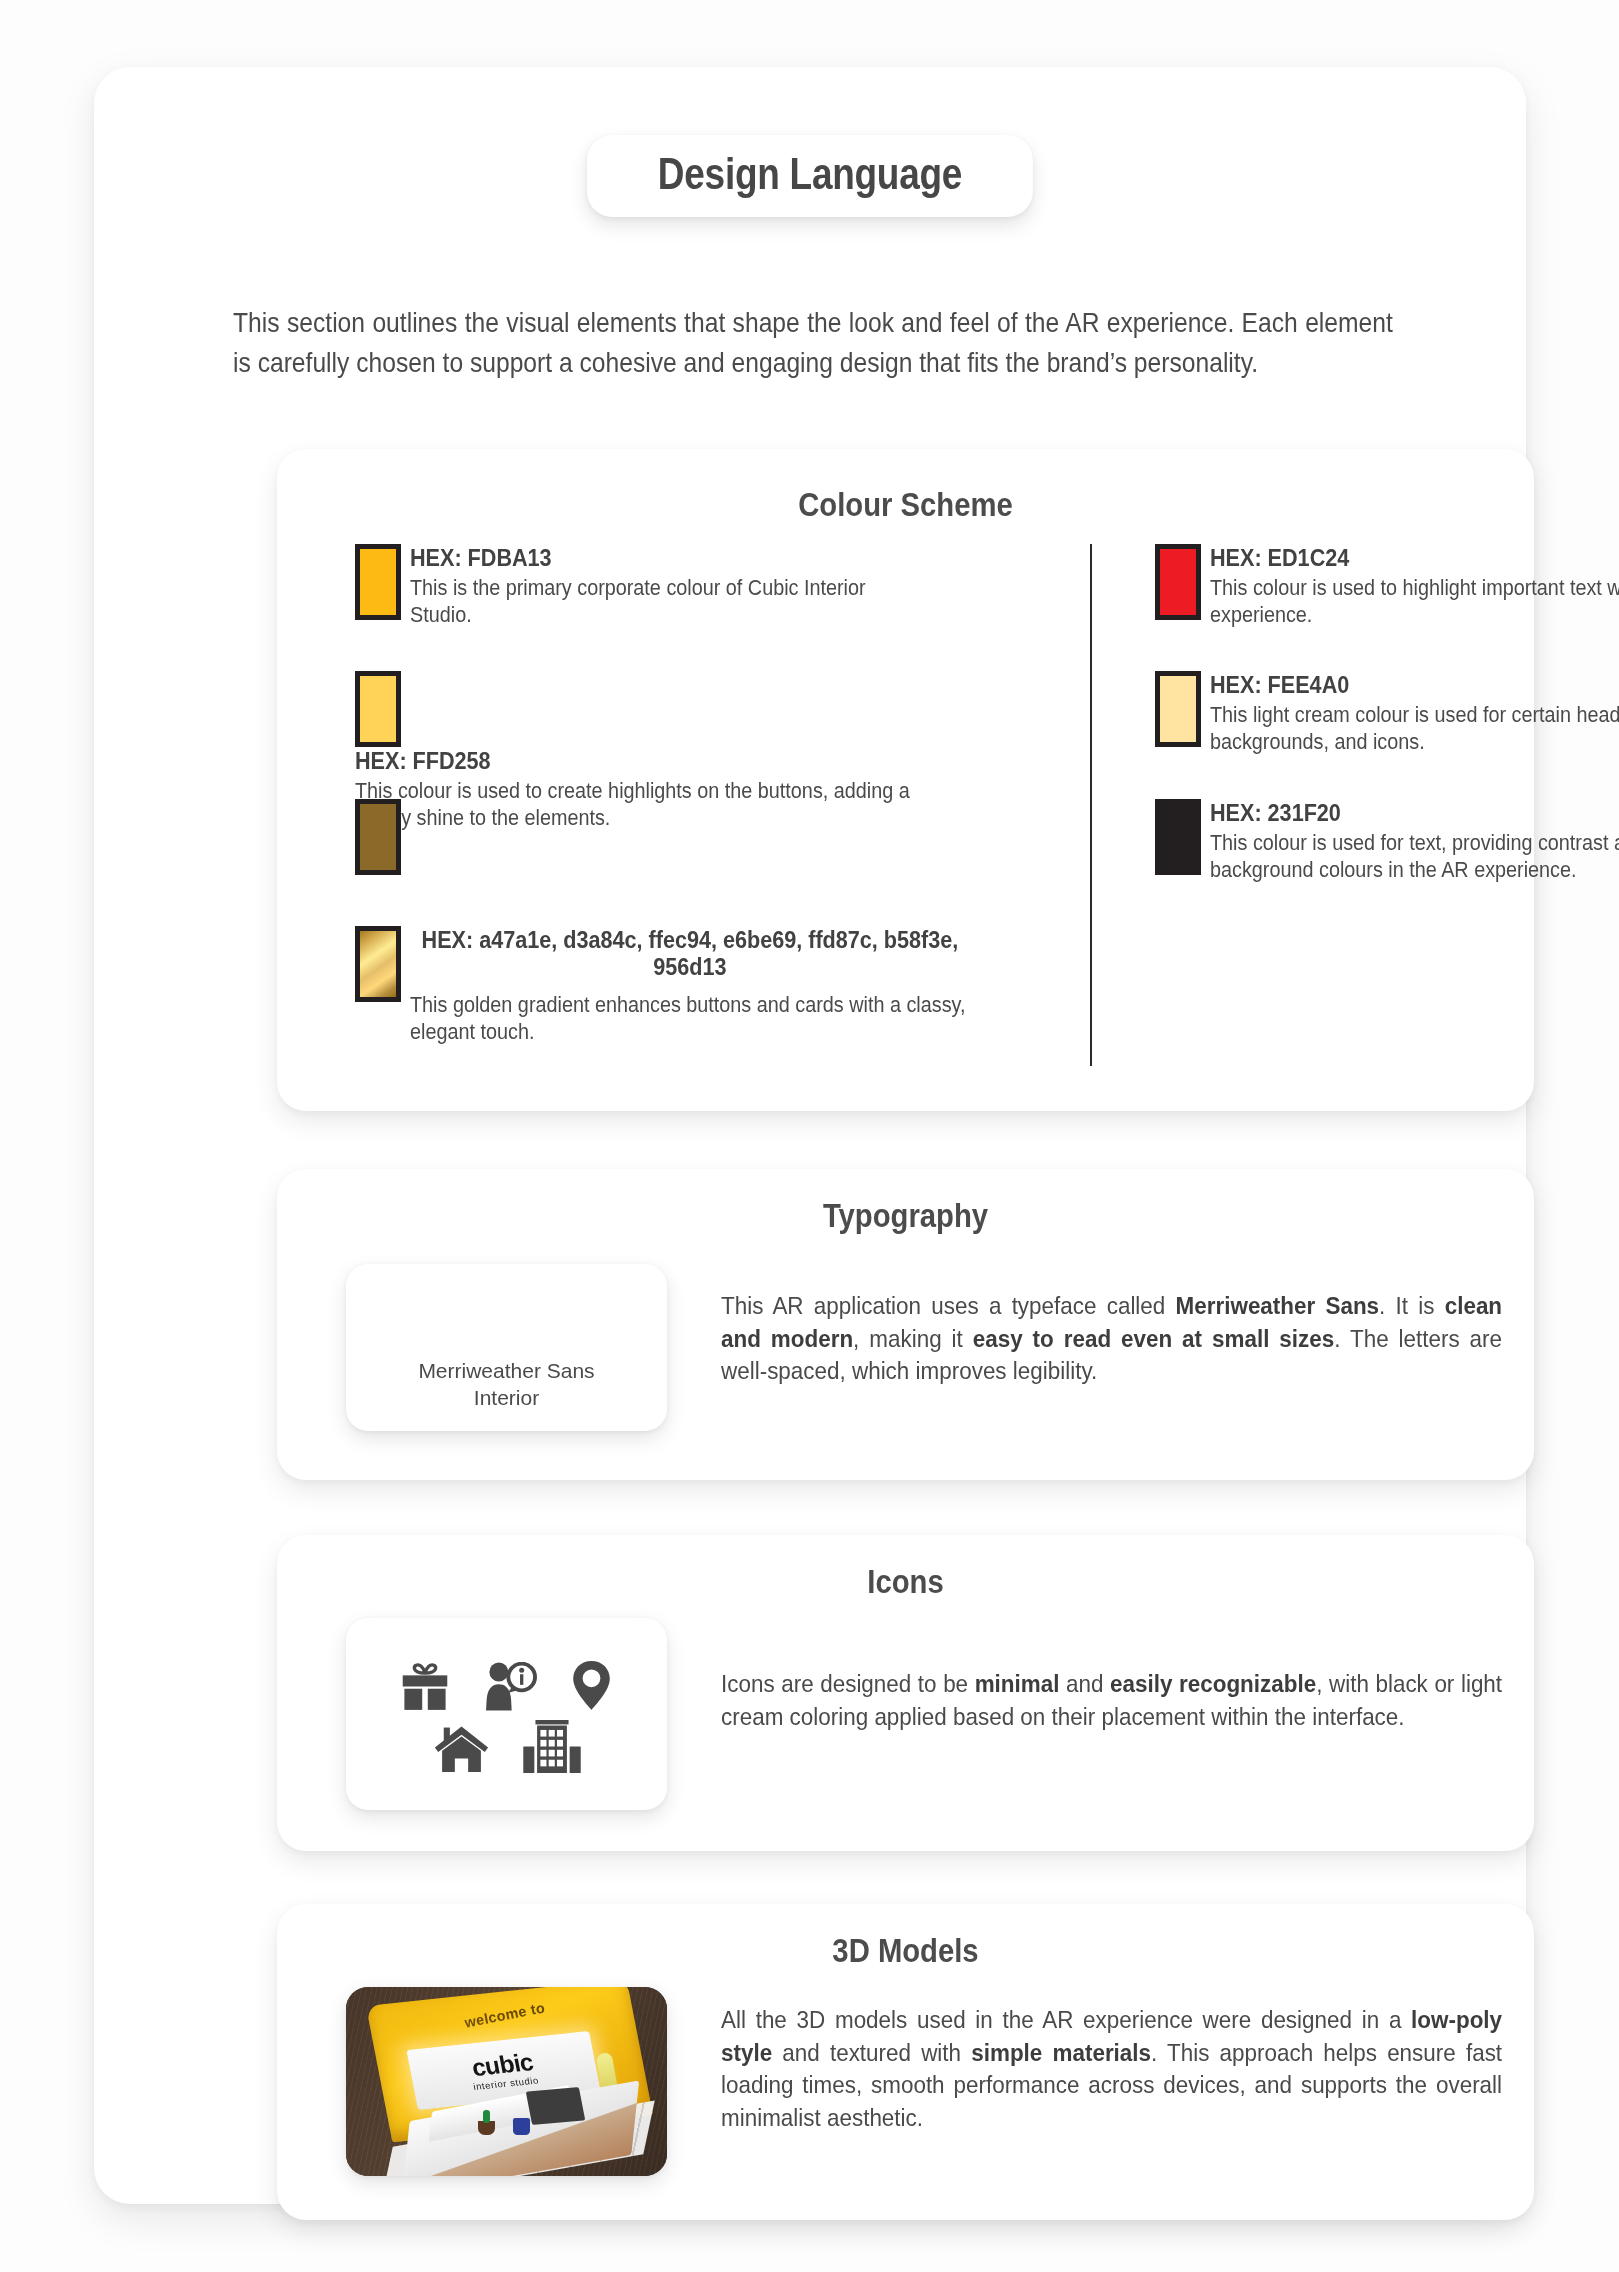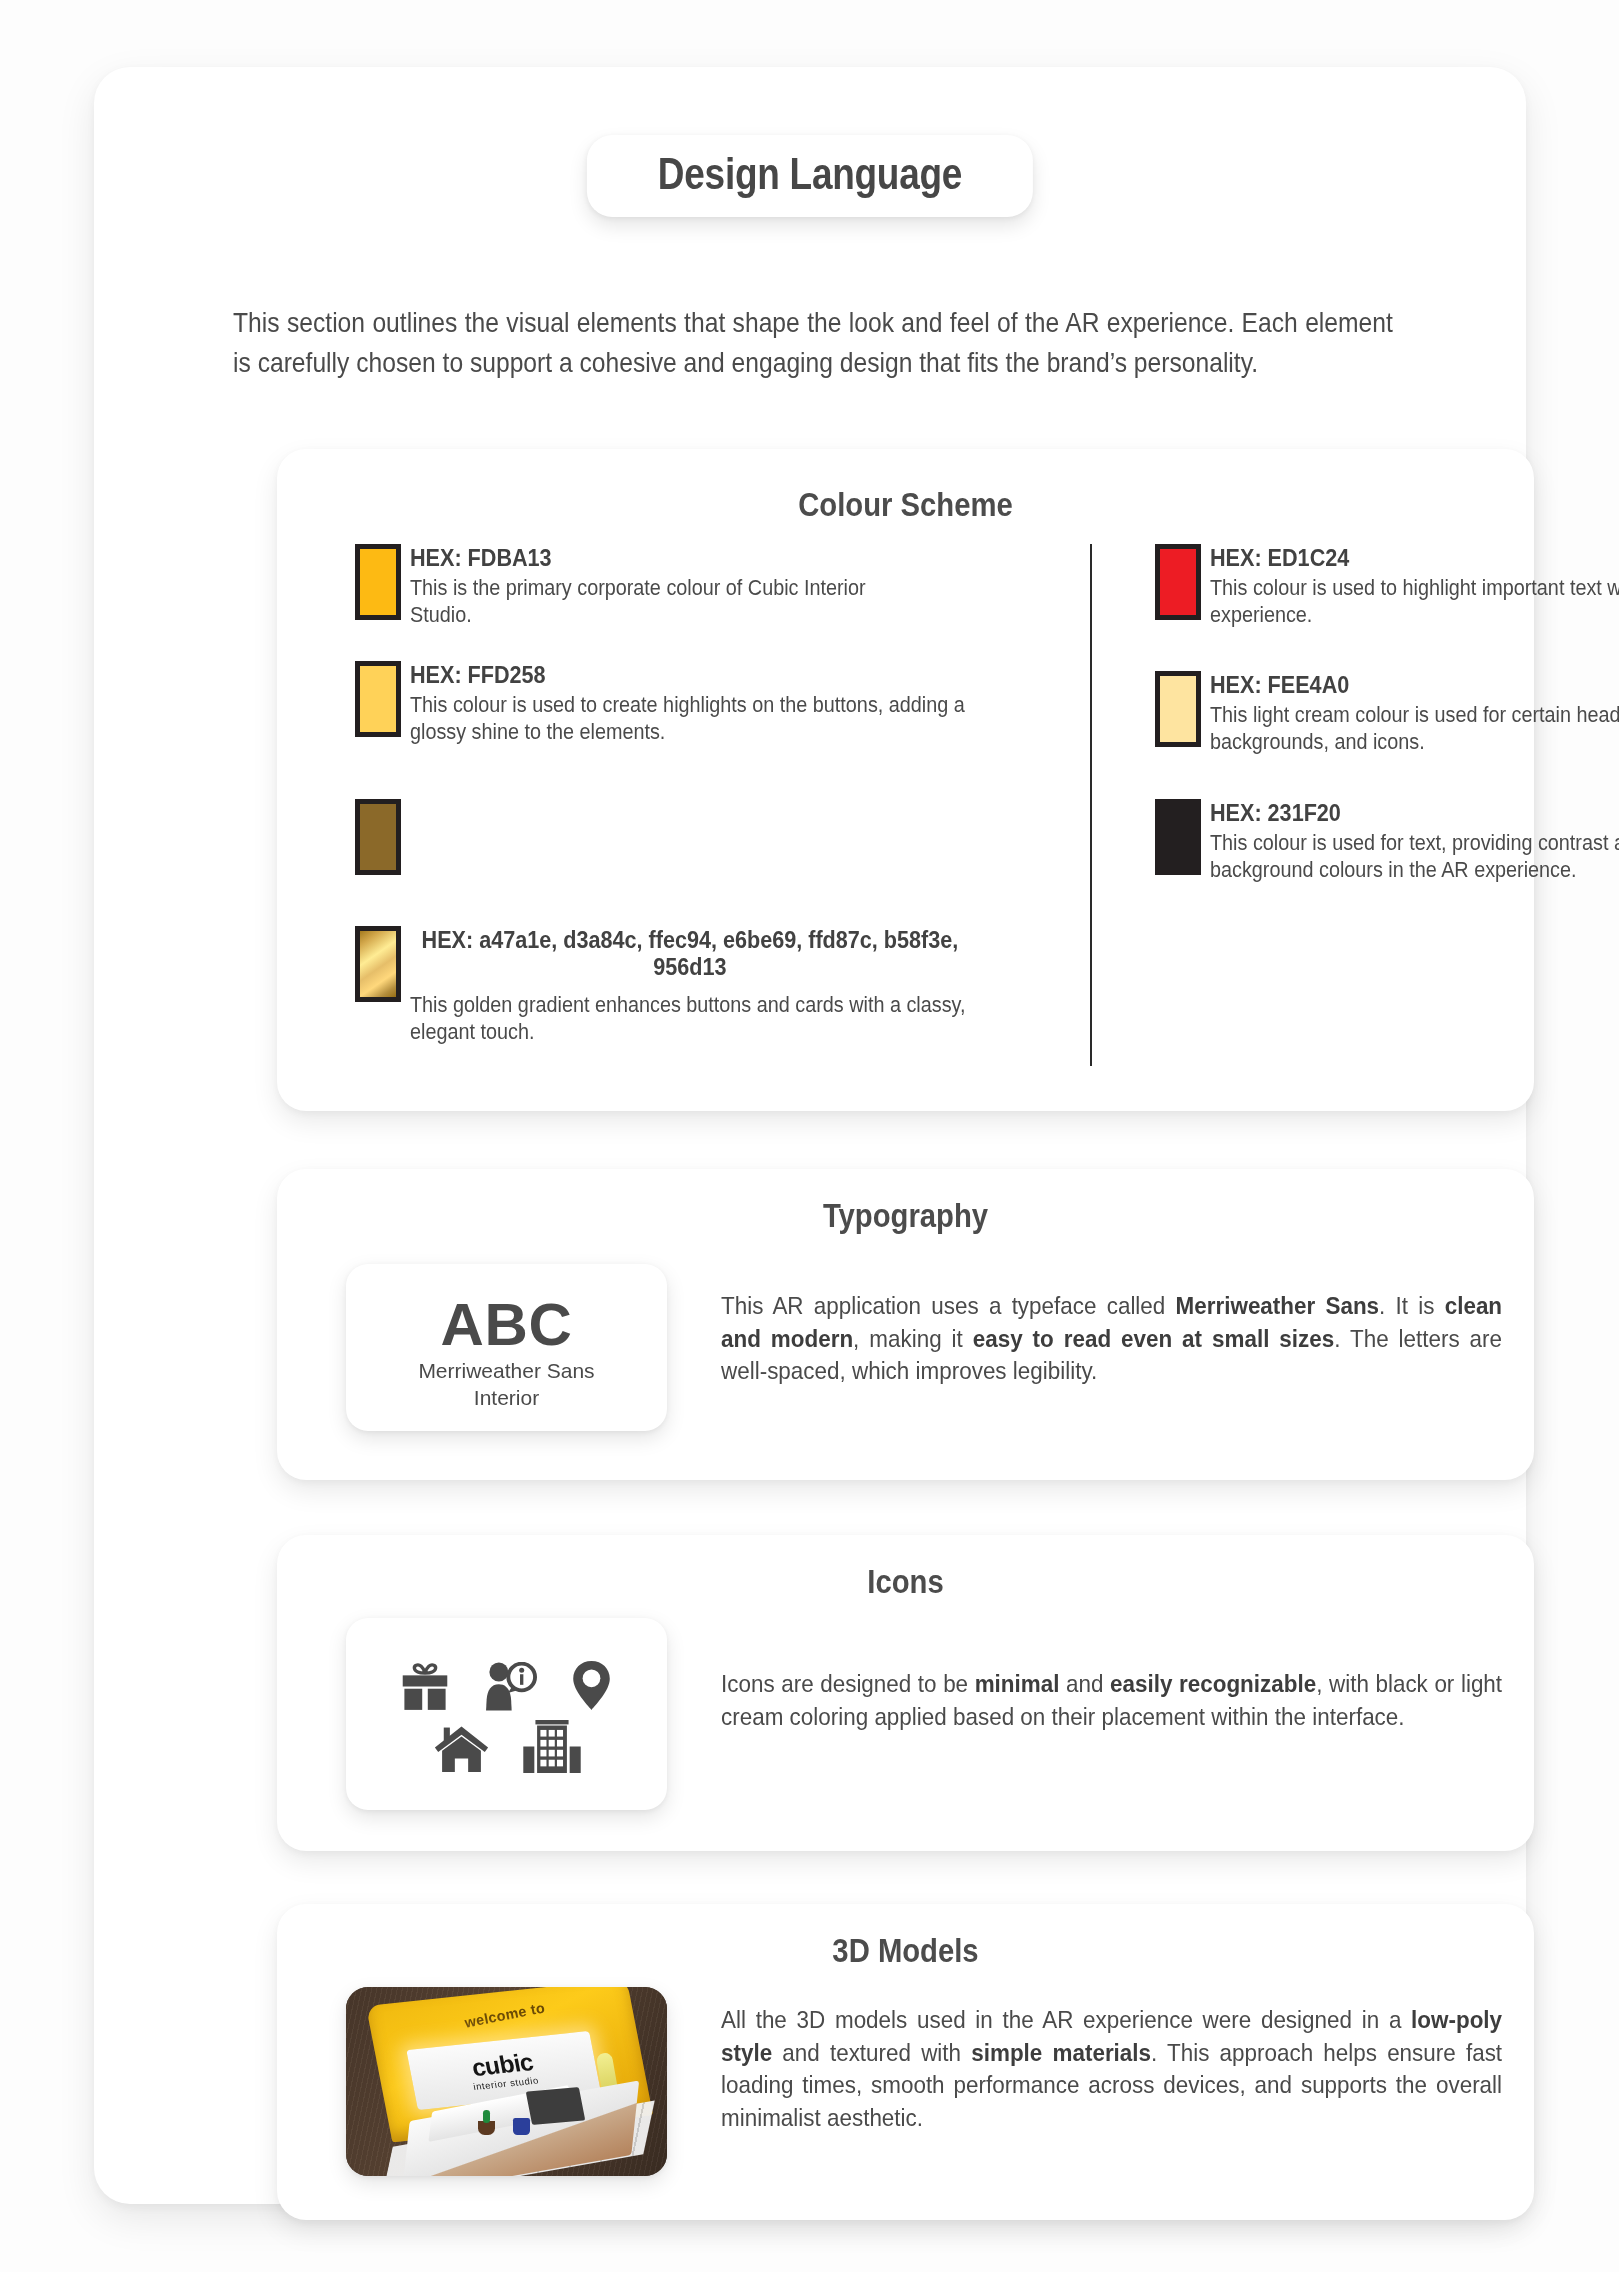--- a/index.html
+++ b/index.html
@@ -311,21 +311,21 @@
       <div class="swatch-col left">
 
         <div class="swatch-row" style="top:95px;">
           <div class="chip" id="chip-l0" style="background: rgb(253, 186, 19);"></div>
           <div class="swatch-text">
             <div class="swatch-hex">HEX: FDBA13</div>
             <div class="swatch-desc" style="width:561px;">This is the primary corporate colour of Cubic Interior Studio.</div>
           </div>
         </div>
 
-        <div class="swatch-row" style="top:212px;">
+        <div class="swatch-row" style="top:222px;flex-direction:column;">
           <div class="chip" id="chip-l1" style="background: rgb(255, 210, 88);"></div>
           <div class="swatch-text">
             <div class="swatch-hex">HEX: FFD258</div>
             <div class="swatch-desc" style="width:655px;">This colour is used to create highlights on the buttons, adding a glossy shine to the elements.</div>
           </div>
         </div>
 
         <div class="swatch-row" style="top:350px;">
           <div class="chip" id="chip-l2" style="background: rgb(139, 105, 41);"></div>
         </div>
@@ -366,21 +366,20 @@
           </div>
         </div>
 
       </div>
     </div>
 
     <div class="card" id="card-typography">
       <div class="card-title">Typography</div>
 
       <div class="mini-card" id="typo-mini">
-        <div class="abc">ABC</div>
         <div class="typo-name">
           <div>Merriweather Sans</div>
           <div>Interior</div>
         </div>
       </div>
 
       <div class="body-col" id="typo-body">This AR application uses a typeface called <b>Merriweather Sans</b>. It is <b>clean and modern</b>, making it <b>easy to read even at small sizes</b>. The letters are well-spaced, which improves legibility.</div>
     </div>
 
     <div class="card" id="card-icons">

